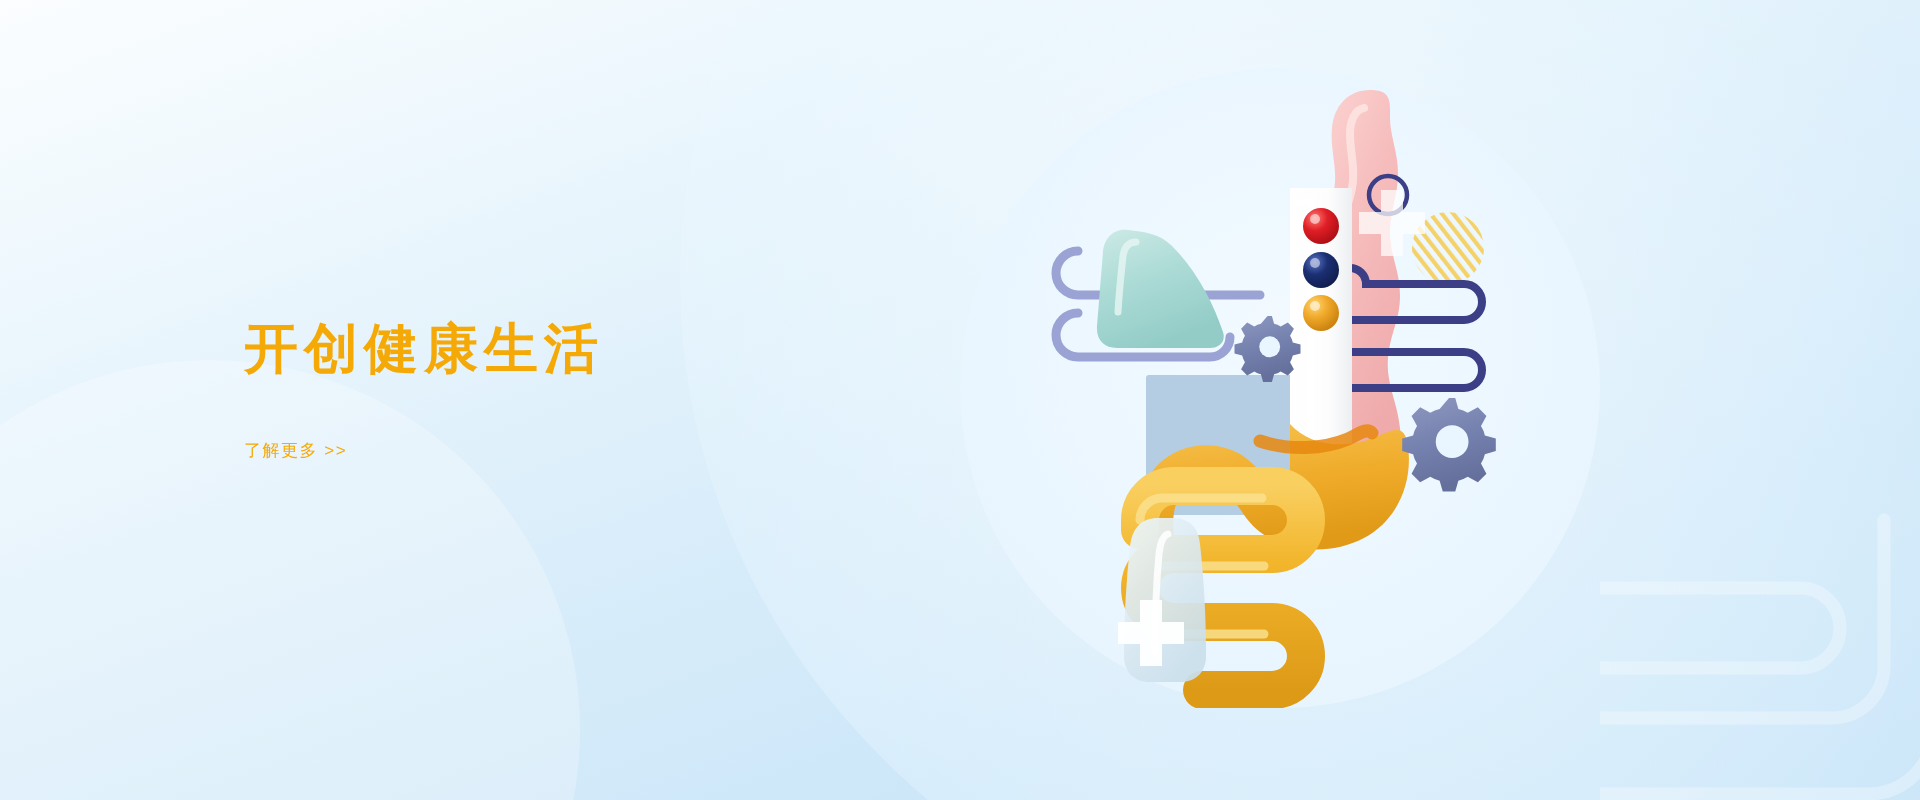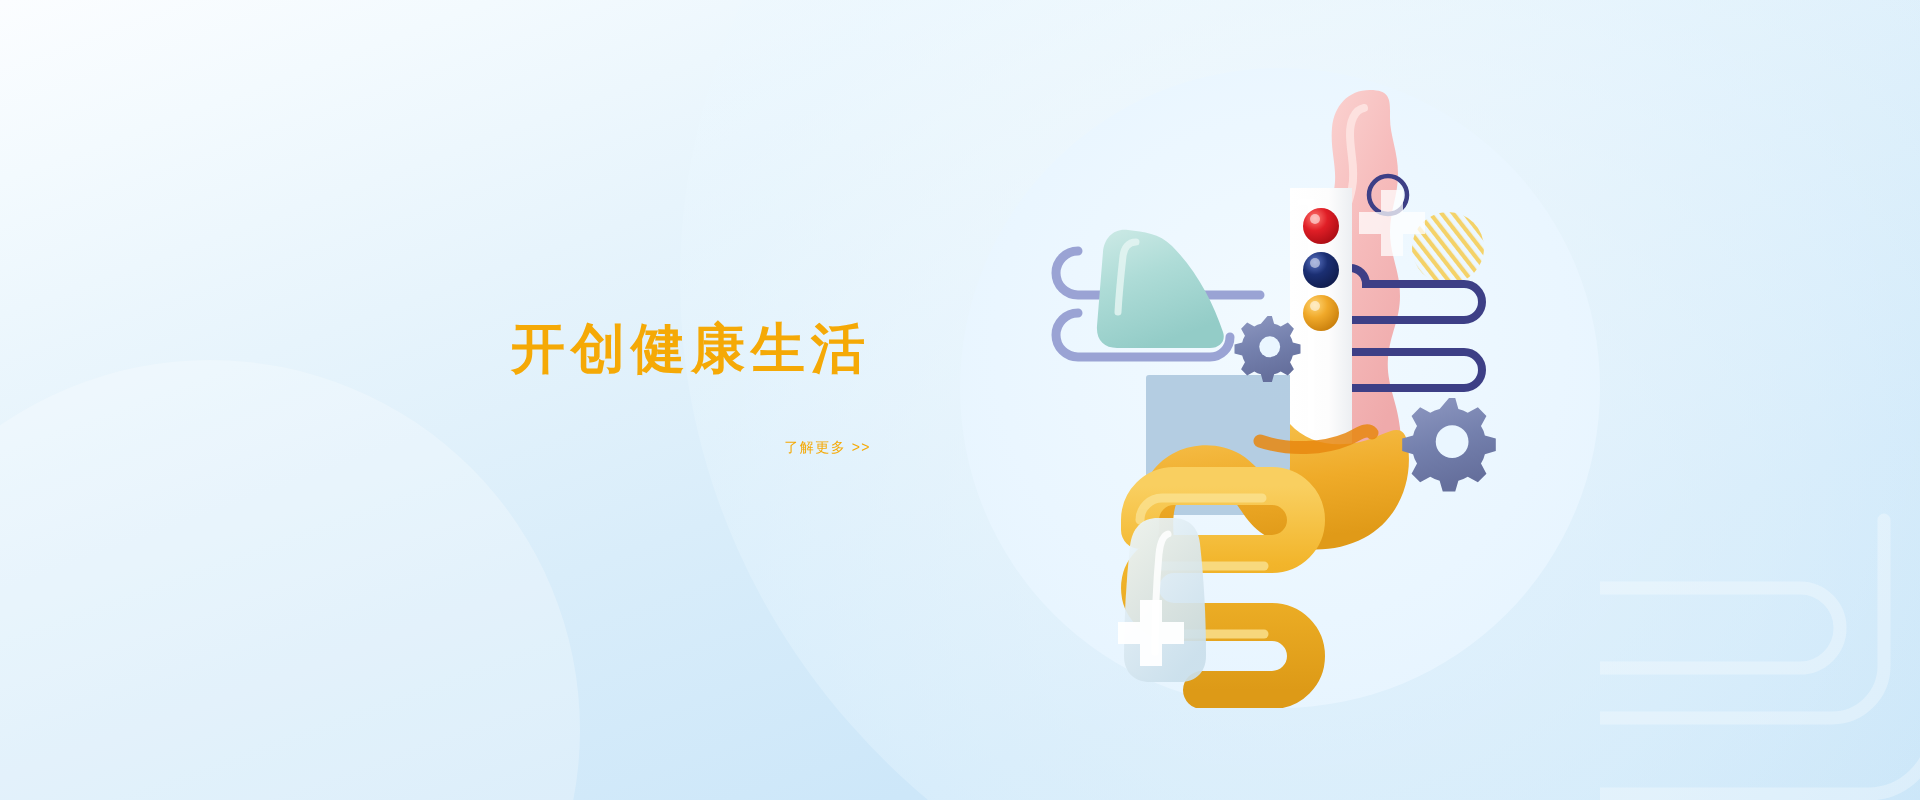--- a/index.html
+++ b/index.html
@@ -40,38 +40,37 @@
     position:absolute;
     right:-40px; bottom:-40px;
     width:360px; height:330px;
     pointer-events:none;
     opacity:.55;
   }
 
   
   .copy {
     position:absolute;
-    left:251px;
+    left:244px;
     top:306px;
     width:620px;
-    text-align:right;
   }
   .headline {
     font-size:54px;
     font-weight:bold;
     letter-spacing:6px;
     line-height:1.58;
     color:#f5a906;
     white-space:nowrap;
   }
   .headline .l2 { display:block; }
   .more-link {
     display:inline-block;
     margin-top:48px;
-    font-size:14px;
+    font-size:17px;
     letter-spacing:1.5px;
     color:#f5a906;
     text-decoration:none;
     cursor:pointer;
   }
 
   
   .art-wrap {
     position:absolute;
     left:960px;

